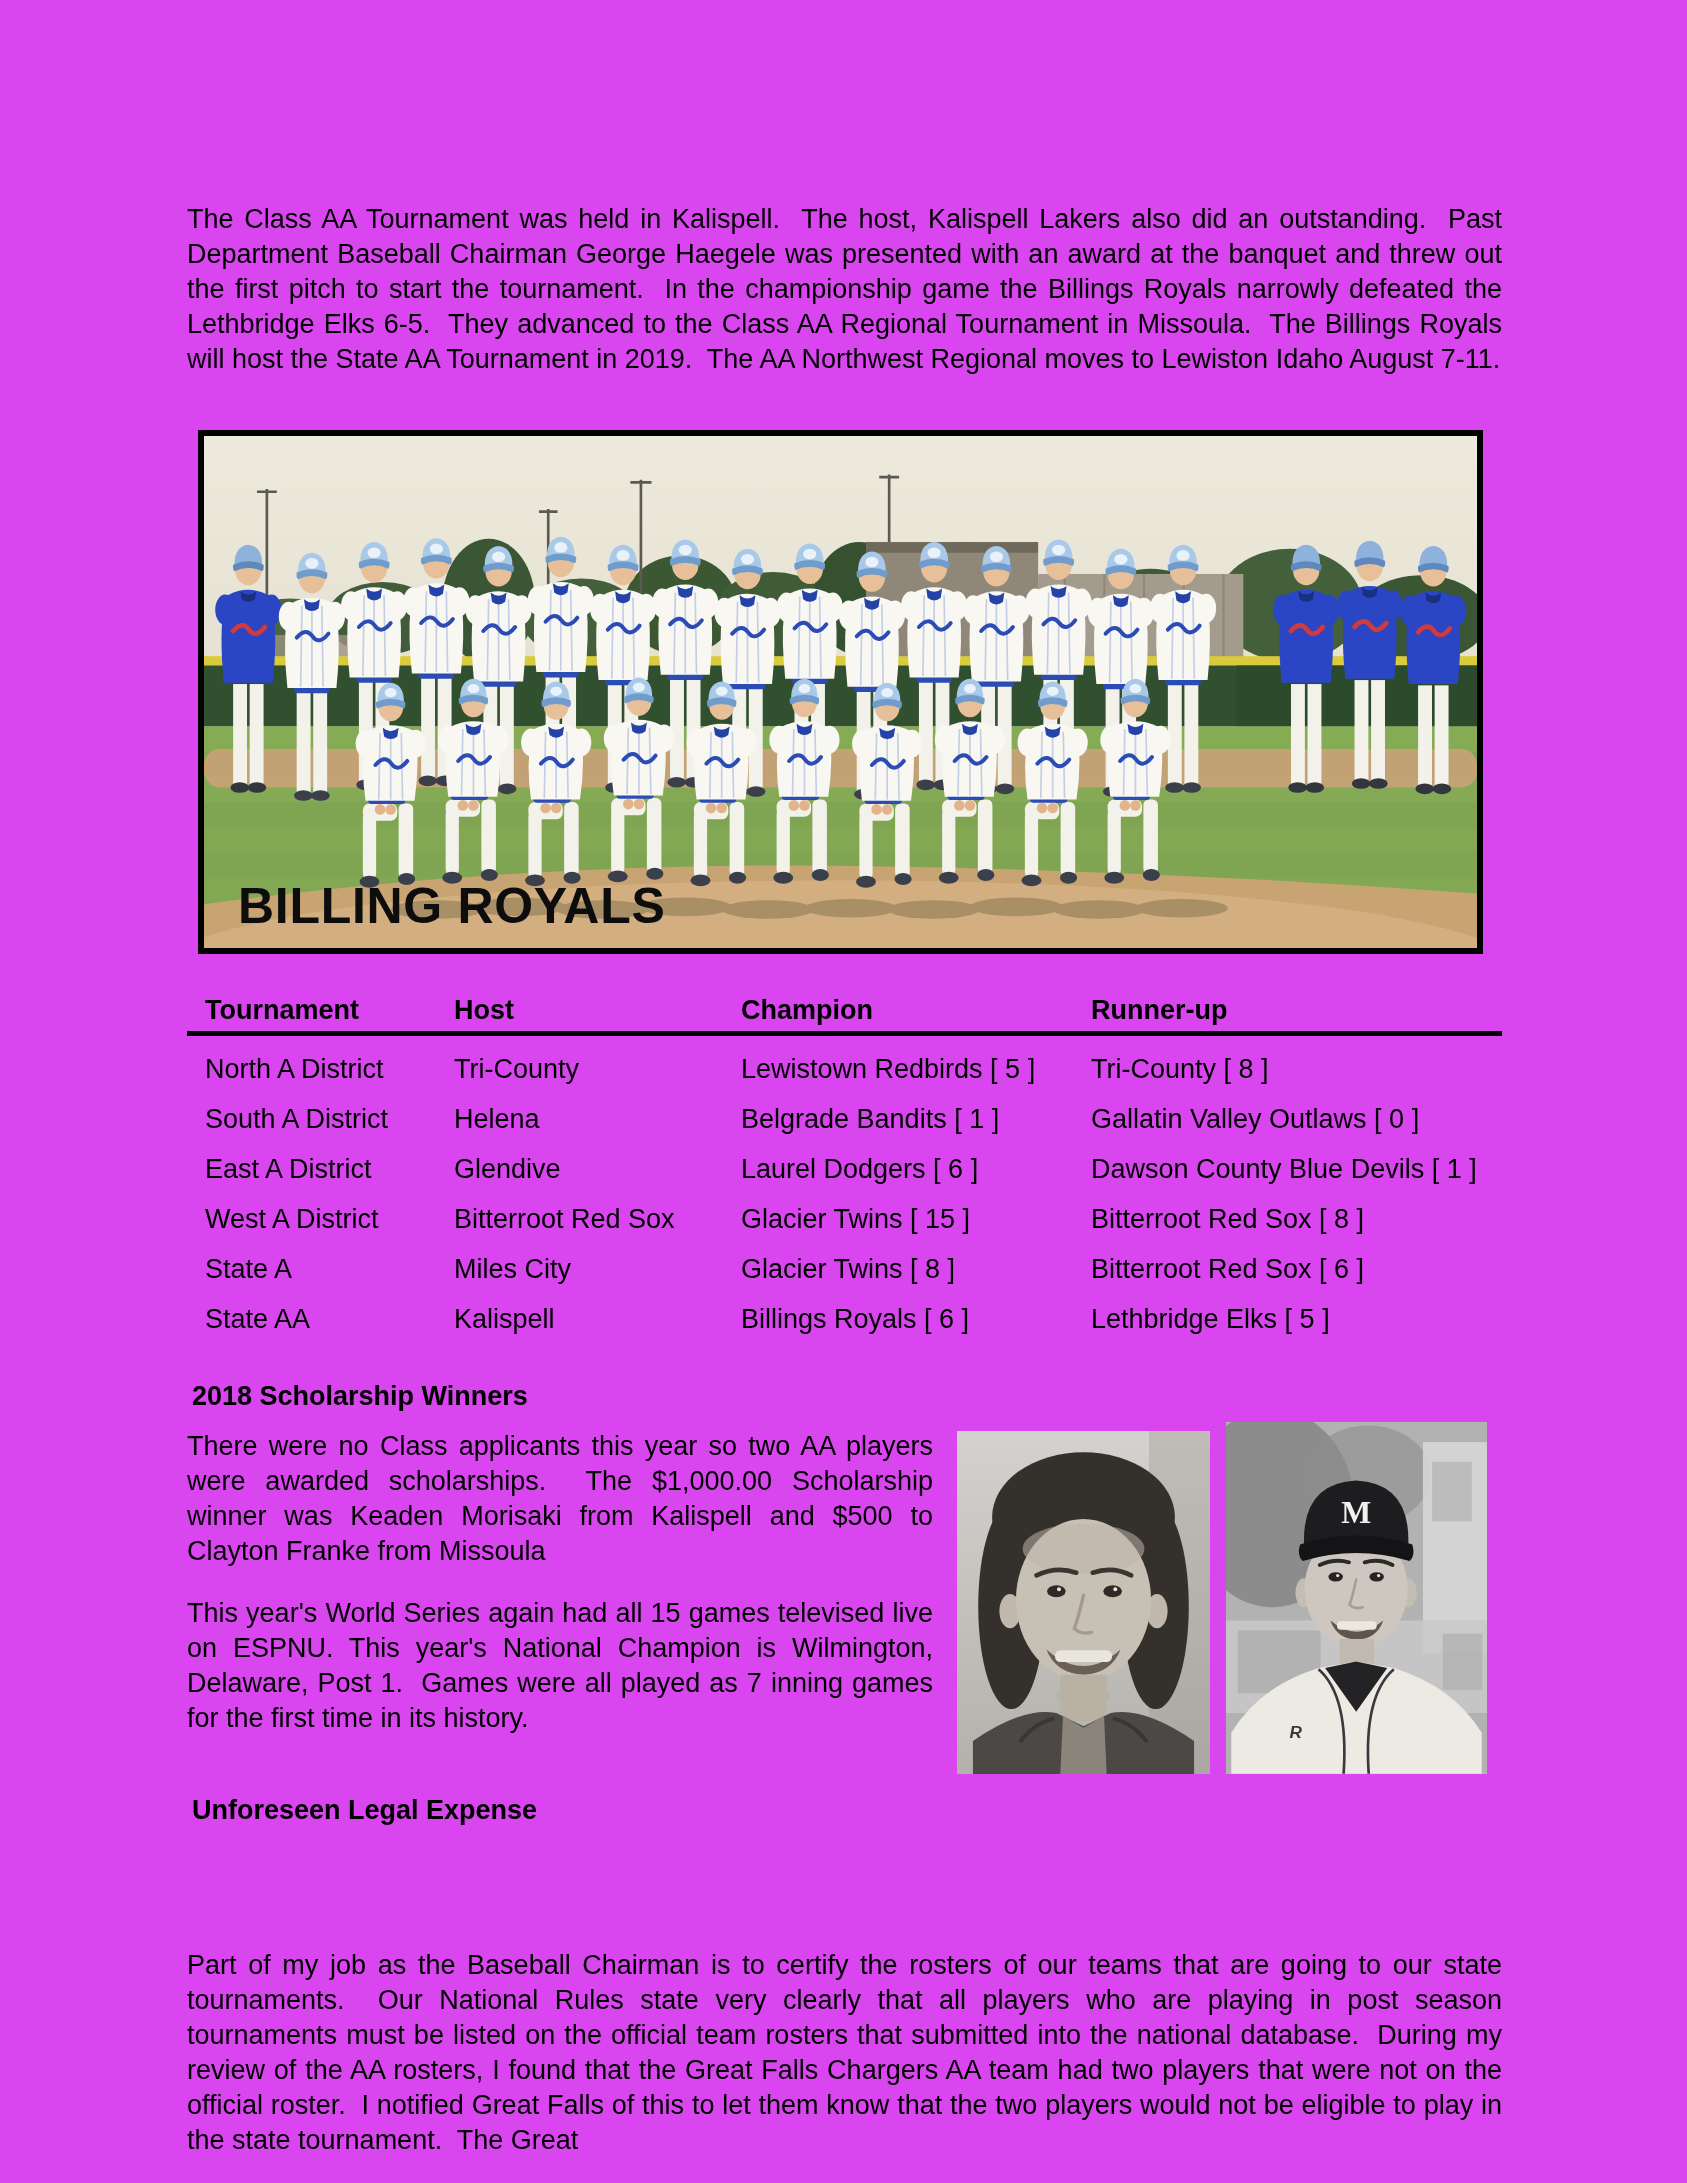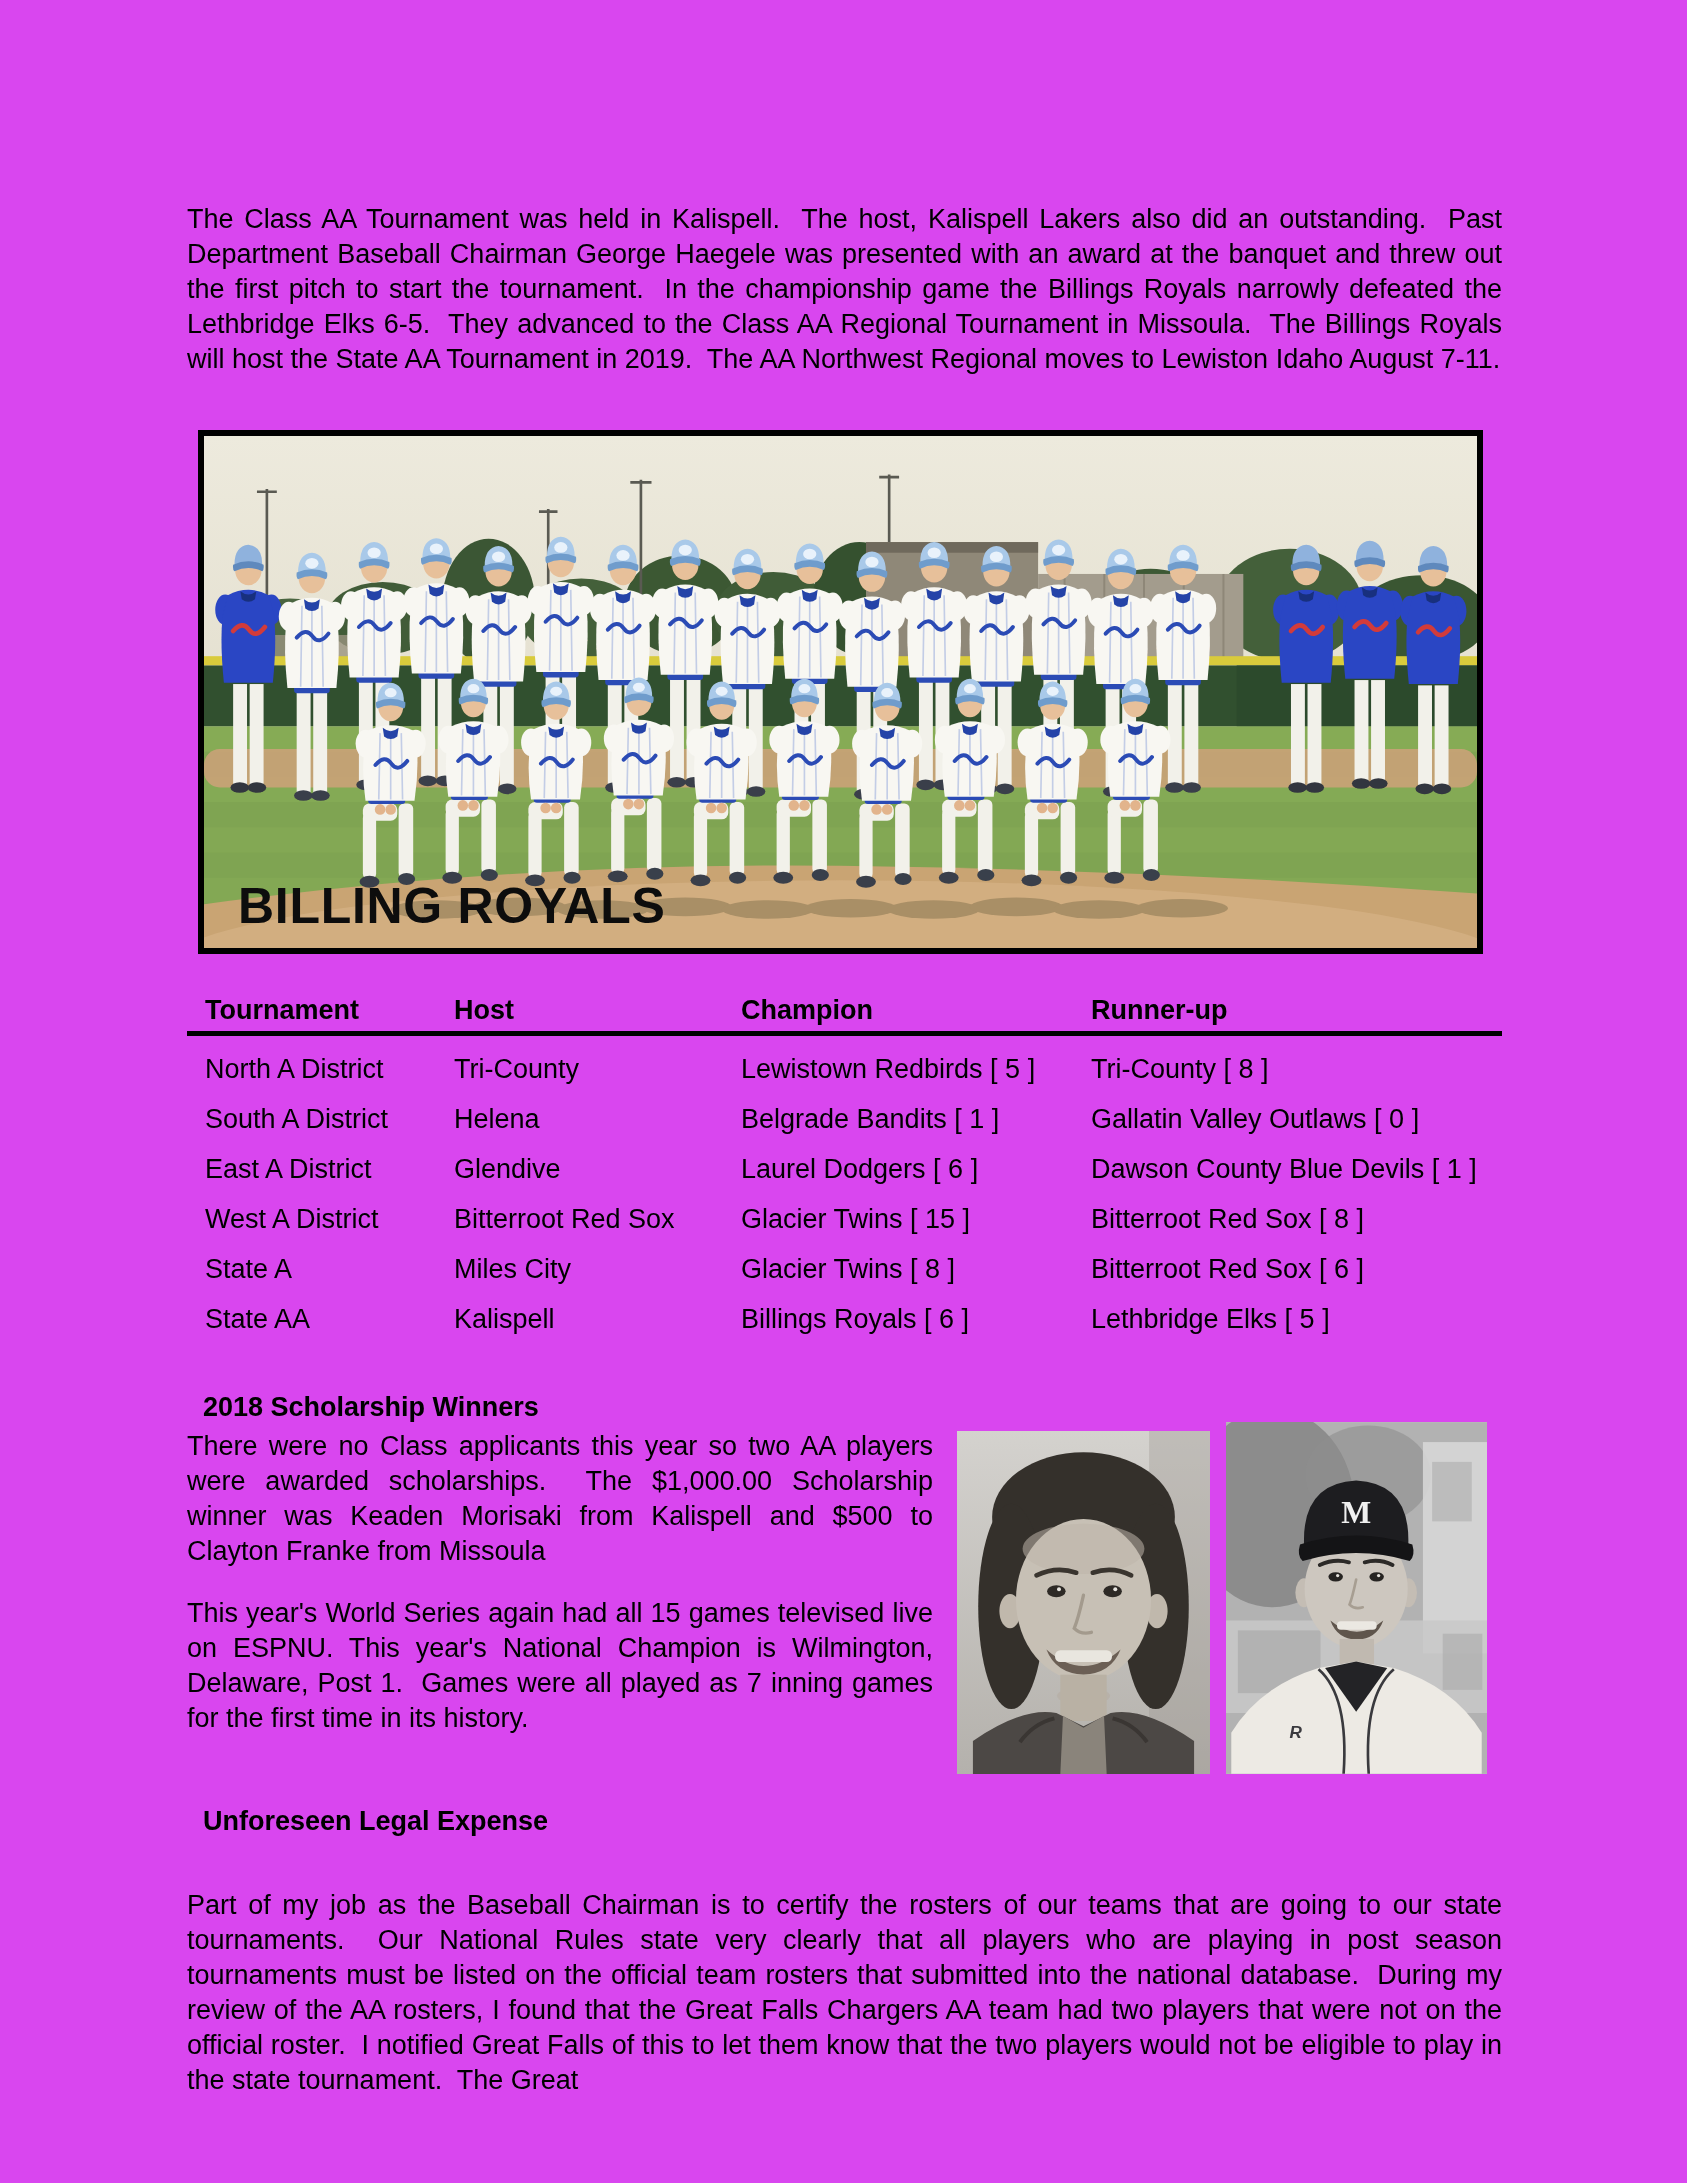--- a/index.html
+++ b/index.html
@@ -1,36 +1,36 @@
 <!DOCTYPE html>
 <html style="font-size:10.6px"><head>
 <meta charset="utf-8">
 <style>
   html,body{margin:0;padding:0;background:#ffffff;}
   .page{position:relative;width:1687px;height:2183px;background:#d946ef;
         font-family:"Liberation Sans",sans-serif;color:#000;overflow:hidden;}
   .para{position:absolute;font-size:27px;line-height:35px;text-align:justify;margin:0;}
   #intro{left:187px;top:202px;width:1315px;}
-  #legal-para{left:187px;top:1888px;width:1315px;}
+  #legal-para{left:187px;top:1948px;width:1315px;}
 
   .team-photo{position:absolute;left:198px;top:430px;width:1285px;height:524px;
               border:6.6px solid #000;box-sizing:border-box;margin:0;background:#e8e5d8;}
   .team-photo svg{display:block;width:100%;height:100%;}
   .photo-caption{position:absolute;left:34px;bottom:13.2px;font-size:50px;font-weight:900;
                  letter-spacing:0.7px;color:#0d0d0d;}
 
   .table-head{position:absolute;left:205px;top:994px;width:1297px;}
   .trow{display:grid;grid-template-columns:241px 279px 342px 1fr;font-size:27px;gap:8px;}
   .trow .cell{line-height:33px;}
   .thead .cell{font-weight:bold;}
   .table-rule{position:absolute;left:187px;top:1031px;width:1315px;height:5.3px;background:#000;}
   .table-body{position:absolute;left:205px;top:1053px;width:1297px;}
   .table-body .trow{height:50px;}
 
-  .heading{position:absolute;left:187px;font-size:27px;font-weight:bold;margin:16px;}
+  .heading{position:absolute;left:187px;font-size:27px;font-weight:bold;margin:5px;}
   #schol-head{top:1376px;}
   #legal-head{top:1790px;}
 
   .schol-col{position:absolute;left:187px;top:1429px;width:746px;}
   .schol-col .para2{font-size:27px;line-height:35px;text-align:justify;margin:0;}
   #schol-p2{margin-top:26.5px;}
 
   .portrait{position:absolute;overflow:hidden;background:#c4c4c4;}
   #portrait-1{left:957px;top:1431px;width:253px;height:343px;}
   #portrait-2{left:1226px;top:1422px;width:261px;height:352px;}

